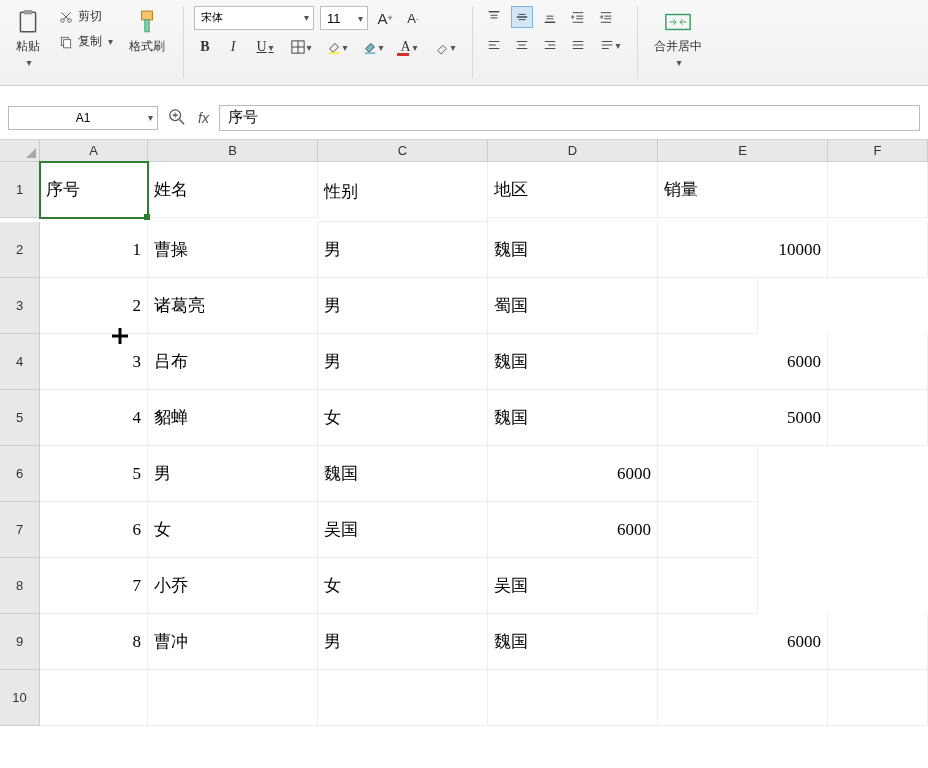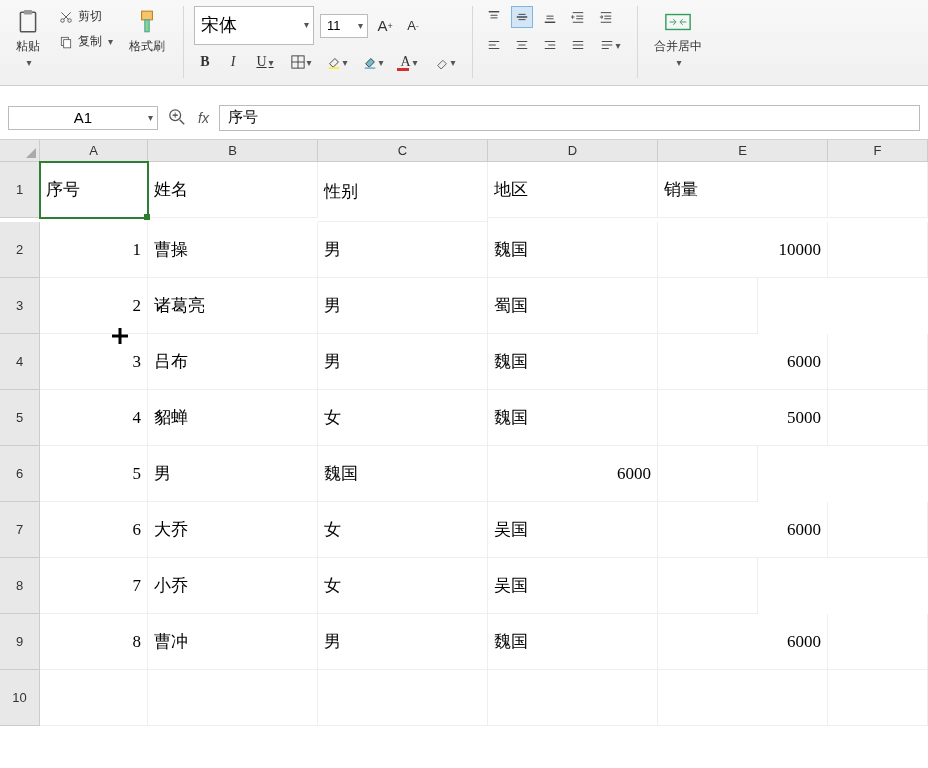--- a/index.html
+++ b/index.html
@@ -9,33 +9,33 @@
 .ribbon { background: linear-gradient(#f8f8f8, #f0f0f0); border-bottom: 1px solid #d0d0d0; padding: 6px 8px; display: flex; align-items: flex-start; gap: 10px; height: 86px; }
 .ribbon-group { display: flex; align-items: flex-start; gap: 6px; border-right: 1px solid #d8d8d8; padding-right: 12px; height: 72px; }
 .ribbon-group:last-child { border-right: none; }
 .big-btn { display: flex; flex-direction: column; align-items: center; justify-content: center; gap: 2px; padding: 2px 6px; cursor: pointer; font-size: 12px; color: #333; }
 .big-btn .ico { width: 28px; height: 28px; display: flex; align-items: center; justify-content: center; }
 .small-row { display: flex; flex-direction: column; gap: 4px; }
 .small-btn { display: flex; align-items: center; gap: 4px; font-size: 12px; padding: 2px 4px; cursor: pointer; color: #333; }
 .small-btn .ico { width: 16px; height: 16px; display: flex; align-items: center; justify-content: center; }
 .dd { font-size: 10px; color: #555; margin-left: 2px; }
 
-.font-select { border: 1px solid #bbb; background: #fff; padding: 2px 18px 4px 6px; font-size: 18px; min-width: 120px; height: 39px; display: flex; align-items: center; position: relative; }
+.font-select { border: 1px solid #bbb; background: #fff; padding: 2px 18px 4px 6px; font-size: 11px; min-width: 120px; height: 24px; display: flex; align-items: center; position: relative; }
 .size-select { border: 1px solid #bbb; background: #fff; padding: 2px 18px 2px 6px; font-size: 13px; min-width: 48px; height: 24px; display: flex; align-items: center; position: relative; }
 .font-select::after, .size-select::after { content: "▾"; position: absolute; right: 4px; font-size: 10px; color: #555; }
 
 .fmt-row { display: flex; gap: 6px; align-items: center; }
 .fmt-col { display: flex; flex-direction: column; gap: 6px; }
 .icon-btn { width: 22px; height: 22px; display: flex; align-items: center; justify-content: center; cursor: pointer; font-size: 14px; color: #333; }
 .icon-btn.with-dd { width: 30px; }
 .icon-btn.active { background: #d4e6f5; border: 1px solid #7fb6e0; }
 
 
 .formula-bar { display: flex; align-items: center; border-bottom: 1px solid #d0d0d0; background: #fff; padding: 6px 8px; gap: 10px; height: 44px; margin-top: 10px; }
-.name-box { border: 1px solid #bbb; background: #fff; padding: 2px 6px; width: 150px; height: 24px; display: flex; align-items: center; justify-content: center; font-size: 15px; position: relative; }
+.name-box { border: 1px solid #bbb; background: #fff; padding: 2px 6px; width: 150px; height: 24px; display: flex; align-items: center; justify-content: center; font-size: 12px; position: relative; }
 .name-box::after { content: "▾"; position: absolute; right: 4px; font-size: 10px; color: #555; }
 .fx-label { font-style: italic; color: #555; font-size: 14px; }
 .formula-input { border: 1px solid #bbb; background: #fff; padding: 2px 8px; flex: 1; height: 26px; font-size: 15px; display: flex; align-items: center; font-family: SimSun, serif; }
 .zoom-ico { width: 20px; height: 20px; }
 
 
 .sheet { position: relative; }
 .corner { width: 40px; height: 22px; background: #e8e8e8; border-right: 1px solid #ccc; border-bottom: 1px solid #ccc; position: relative; }
 .corner::after { content: ""; position: absolute; right: 3px; bottom: 3px; border-left: 10px solid transparent; border-bottom: 10px solid #aaa; }
 .col-headers { display: flex; }
@@ -333,21 +333,20 @@
     <div class="row-h" style="height:56px">6</div>
     <div class="cell num" style="width:108px;height:56px">5</div>
     <div class="cell" style="width:170px;height:56px">男</div>
     <div class="cell" style="width:170px;height:56px">魏国</div>
     <div class="cell num" style="width:170px;height:56px">6000</div>
     <div class="cell" style="width:100px;height:56px"></div>
   </div>
   <div class="grid-row">
     <div class="row-h" style="height:56px">7</div>
     <div class="cell num" style="width:108px;height:56px">6</div>
-    <div class="cell" style="width:170px;height:56px">大乔</div>
     <div class="cell" style="width:170px;height:56px">女</div>
     <div class="cell" style="width:170px;height:56px">吴国</div>
     <div class="cell num" style="width:170px;height:56px">6000</div>
     <div class="cell" style="width:100px;height:56px"></div>
   </div>
   <div class="grid-row">
     <div class="row-h" style="height:56px">8</div>
     <div class="cell num" style="width:108px;height:56px">7</div>
     <div class="cell" style="width:170px;height:56px">小乔</div>
     <div class="cell" style="width:170px;height:56px">女</div>

